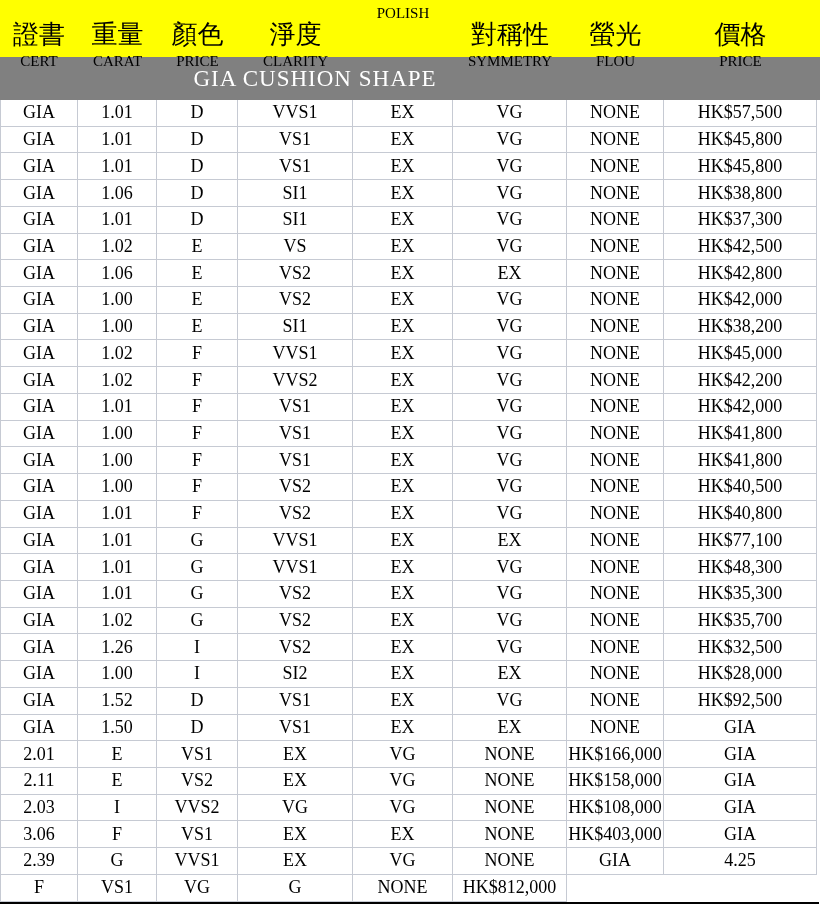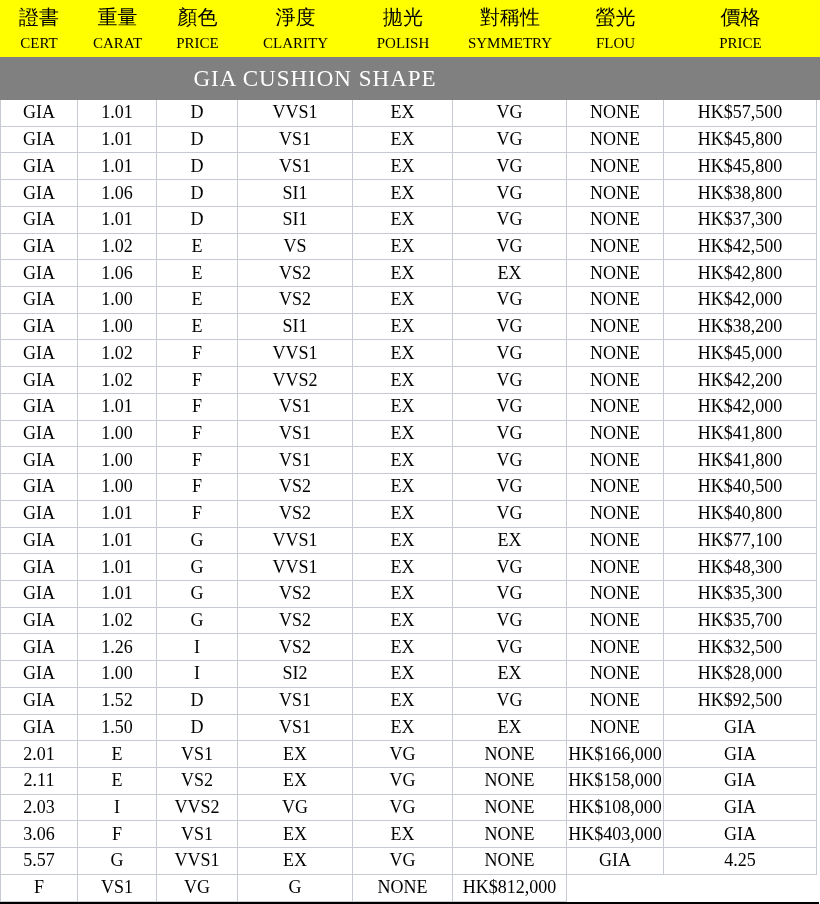--- a/index.html
+++ b/index.html
@@ -10,21 +10,21 @@
   }
   html,body{margin:0;padding:0;background:#ffffff;}
   body{font-family:"Liberation Serif","DejaVu Serif",serif;color:var(--ink);}
   .sheet{width:820px;height:904px;overflow:hidden;background:#fff;position:relative;}
 
   .cols{display:grid;grid-template-columns:78px 79px 81px 115px 100px 114px 97px 153px;}
 
   
   .head-row{background:var(--yellow);height:57px;padding-top:2px;box-sizing:border-box;}
   .hcell{text-align:center;}
-  .hcell .zh{font-size:20px;line-height:30px;white-space:nowrap;}
+  .hcell .zh{font-size:26px;line-height:30px;white-space:nowrap;margin-top:18px;}
   .hcell .en{font-size:15px;line-height:23px;white-space:nowrap;}
 
   
   .banner{background:var(--banner-gray);height:43px;display:flex;align-items:center;}
   .banner span{display:block;width:630px;text-align:center;color:#ffffff;
                font-size:23px;letter-spacing:1px;white-space:nowrap;}
 
   
   .grid .cell{
     height:26.73px;box-sizing:border-box;
@@ -58,21 +58,20 @@
       </div>
       <div class="hcell">
         <div class="zh">顏色</div>
         <div class="en">PRICE</div>
       </div>
       <div class="hcell">
         <div class="zh">淨度</div>
         <div class="en">CLARITY</div>
       </div>
       <div class="hcell">
-        <div class="zh">拋光</div>
         <div class="en">POLISH</div>
       </div>
       <div class="hcell">
         <div class="zh">對稱性</div>
         <div class="en">SYMMETRY</div>
       </div>
       <div class="hcell">
         <div class="zh">螢光</div>
         <div class="en">FLOU</div>
       </div>
@@ -302,21 +301,21 @@
       <div class="cell">HK$108,000</div>
       <div class="cell">GIA</div>
       <div class="cell">3.06</div>
       <div class="cell">F</div>
       <div class="cell">VS1</div>
       <div class="cell">EX</div>
       <div class="cell">EX</div>
       <div class="cell">NONE</div>
       <div class="cell">HK$403,000</div>
       <div class="cell">GIA</div>
-      <div class="cell">5.57</div>
+      <div class="cell">2.39</div>
       <div class="cell">G</div>
       <div class="cell">VVS1</div>
       <div class="cell">EX</div>
       <div class="cell">VG</div>
       <div class="cell">NONE</div>
       <div class="cell">GIA</div>
       <div class="cell">4.25</div>
       <div class="cell">F</div>
       <div class="cell">VS1</div>
       <div class="cell">VG</div>

